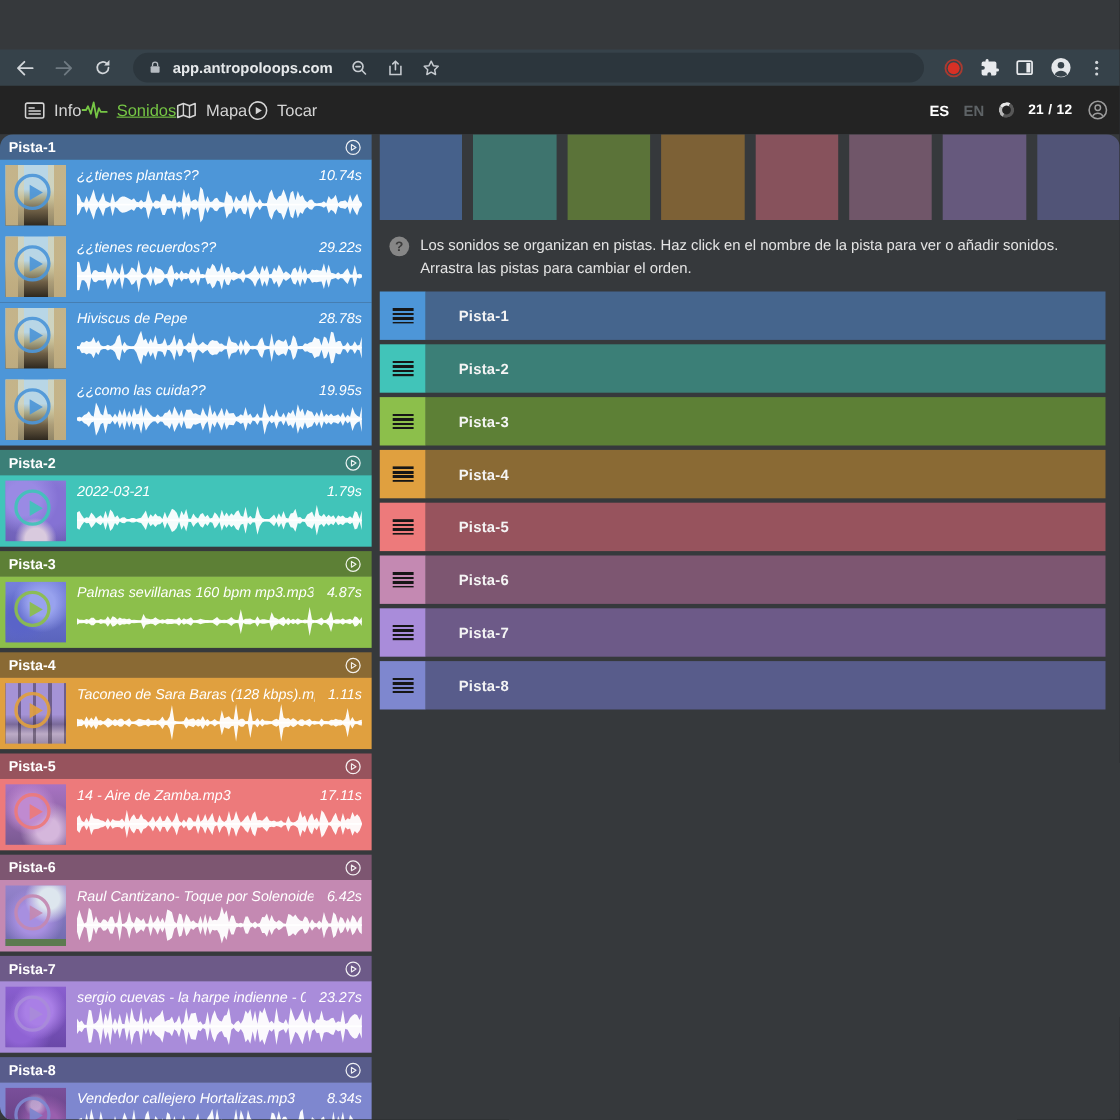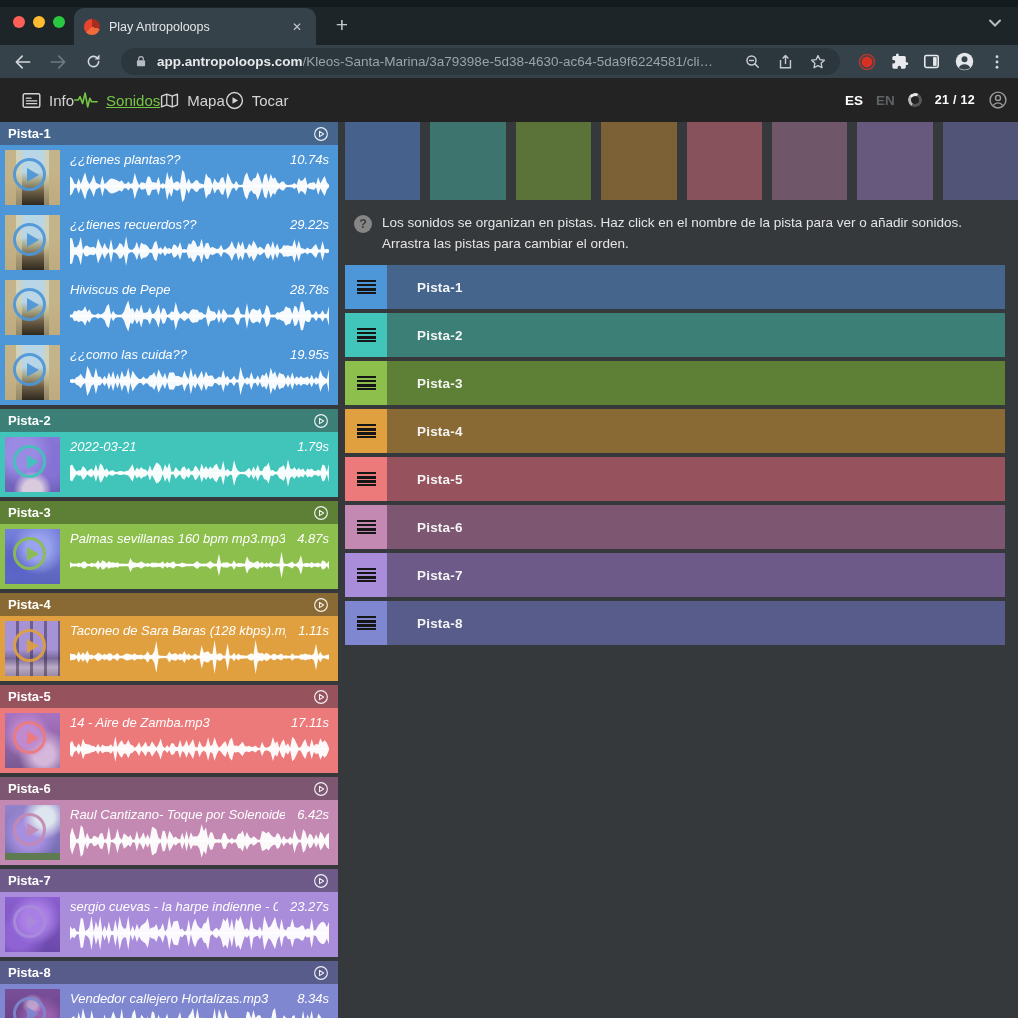--- a/index.html
+++ b/index.html
@@ -51,21 +51,21 @@
   .navitem{display:flex;align-items:center;gap:8px;color:#d4d4d4;font-size:15px;cursor:pointer;}
   .navitem.active{color:#76c645;text-decoration:underline;}
   .hdr-right{margin-left:auto;display:flex;align-items:center;gap:13px;padding-right:10px;}
   .lang{font-size:13.5px;font-weight:700;}
   .lang.es{color:#fff;} .lang.en{color:#5e6366;}
   .loader{width:14px;height:14px;border-radius:50%;border:3px solid #575757;
     border-top-color:#e8e8e8;border-left-color:#b9b9b9;transform:rotate(-15deg);}
   .counter{color:#fff;font-size:12.5px;font-weight:700;letter-spacing:.3px;}
 
   
-  .content{position:absolute;top:122px;left:0;right:0;bottom:0;display:flex;overflow:hidden;background:#36393c;}
+  .content{position:absolute;top:122px;left:0;right:0;bottom:0;display:flex;overflow:hidden;background:#36393c;border-radius:12px;}
 
   
   .sidebar{width:338px;flex:0 0 338px;display:flex;flex-direction:column;gap:4px;overflow:hidden;}
   .tsection{flex:0 0 auto;}
   .thead{height:23px;background:var(--muted);display:flex;align-items:center;padding:0 8px;cursor:pointer;}
   .tname{color:#fff;font-size:13px;font-weight:700;flex:1;}
   .clip{height:65px;background:var(--bright);display:flex;padding:5px;cursor:pointer;}
   .thumb{position:relative;width:55px;height:55px;flex:0 0 55px;}
   .playov{position:absolute;left:8px;top:8px;width:33px;height:33px;border-radius:50%;
     border:3px solid var(--bright);opacity:.92;}
@@ -127,38 +127,20 @@
   .trow-bar{flex:1;background:var(--muted);display:flex;align-items:center;}
   .trow-label{color:#f4f4f4;font-size:13.5px;font-weight:700;letter-spacing:.2px;margin-left:30px;}
 
   svg{display:block;}
 </style>
 </head>
 <body>
 
 <div class="screen">
 
-  <div class="tabstrip">
-    <div class="traffic">
-      <span class="tl-red"></span>
-      <span class="tl-yellow"></span>
-      <span class="tl-green"></span>
-    </div>
-    <div class="tab">
-      <span class="favicon"></span>
-      <span class="tab-title">Play Antropoloops</span>
-      <span class="tab-close">✕</span>
-    </div>
-    <div class="newtab">+</div>
-    <div class="tabchevron">
-      <svg width="14" height="10" viewBox="0 0 14 10">
-          <path d="M2 2.5l5 5 5-5" stroke="#b7bdc2" stroke-width="2" fill="none" stroke-linecap="round"></path>
-        </svg>
-    </div>
-  </div>
 
   <div class="urlrow">
     <span class="navbtn">
       <svg width="20" height="20" viewBox="0 0 24 24">
           <path d="M20 12H5M11 5l-7 7 7 7" stroke="#d2d6da" stroke-width="2" fill="none" stroke-linecap="round" stroke-linejoin="round"></path>
         </svg>
     </span>
     <span class="navbtn">
       <svg width="20" height="20" viewBox="0 0 24 24">
           <path d="M4 12h15M13 5l7 7-7 7" stroke="#6f7a82" stroke-width="2" fill="none" stroke-linecap="round" stroke-linejoin="round"></path>
@@ -169,21 +151,20 @@
           <path d="M18.5 12a6.5 6.5 0 1 1-1.9-4.6" stroke="#d2d6da" stroke-width="2" fill="none" stroke-linecap="round"></path>
           <polygon points="19.6,3.2 19.6,9.4 13.4,9.4" fill="#d2d6da"></polygon>
         </svg>
     </span>
     <div class="urlpill">
       <svg width="14" height="15" viewBox="0 0 24 24">
           <rect x="5" y="10" width="14" height="10" rx="1.5" fill="#b6bcc2"></rect>
           <path d="M8 10V7.5a4 4 0 0 1 8 0V10" stroke="#b6bcc2" stroke-width="2" fill="none"></path>
         </svg>
       <span class="url-domain" style="margin-left:9px;">app.antropoloops.com</span>
-      <span class="url-path">/Kleos-Santa-Marina/3a79398e-5d38-4630-ac64-5da9f6224581/cli…</span>
       <span class="pill-ic">
         <svg width="18" height="18" viewBox="0 0 24 24">
             <circle cx="10" cy="10" r="6" stroke="#c6cbd0" stroke-width="2" fill="none"></circle>
             <path d="M14.5 14.5L19 19M7.5 10h5" stroke="#c6cbd0" stroke-width="2" stroke-linecap="round"></path>
           </svg>
       </span>
       <span class="pill-ic">
         <svg width="17" height="18" viewBox="0 0 24 24">
             <path d="M6 10H5v10h14V10h-1" stroke="#c6cbd0" stroke-width="2" fill="none"></path>
             <path d="M12 14V3.5M8.5 6.5L12 3l3.5 3.5" stroke="#c6cbd0" stroke-width="2" fill="none" stroke-linecap="round" stroke-linejoin="round"></path>

